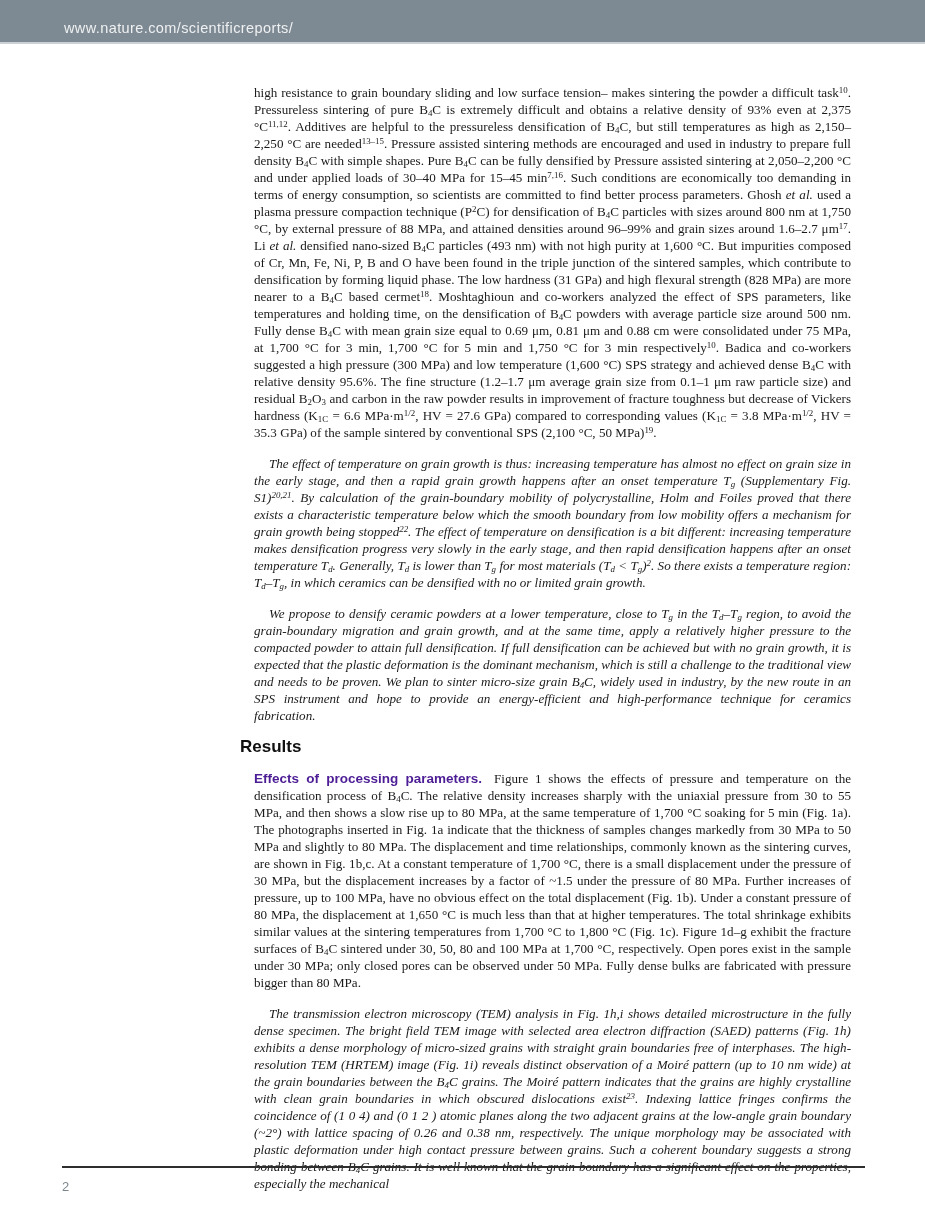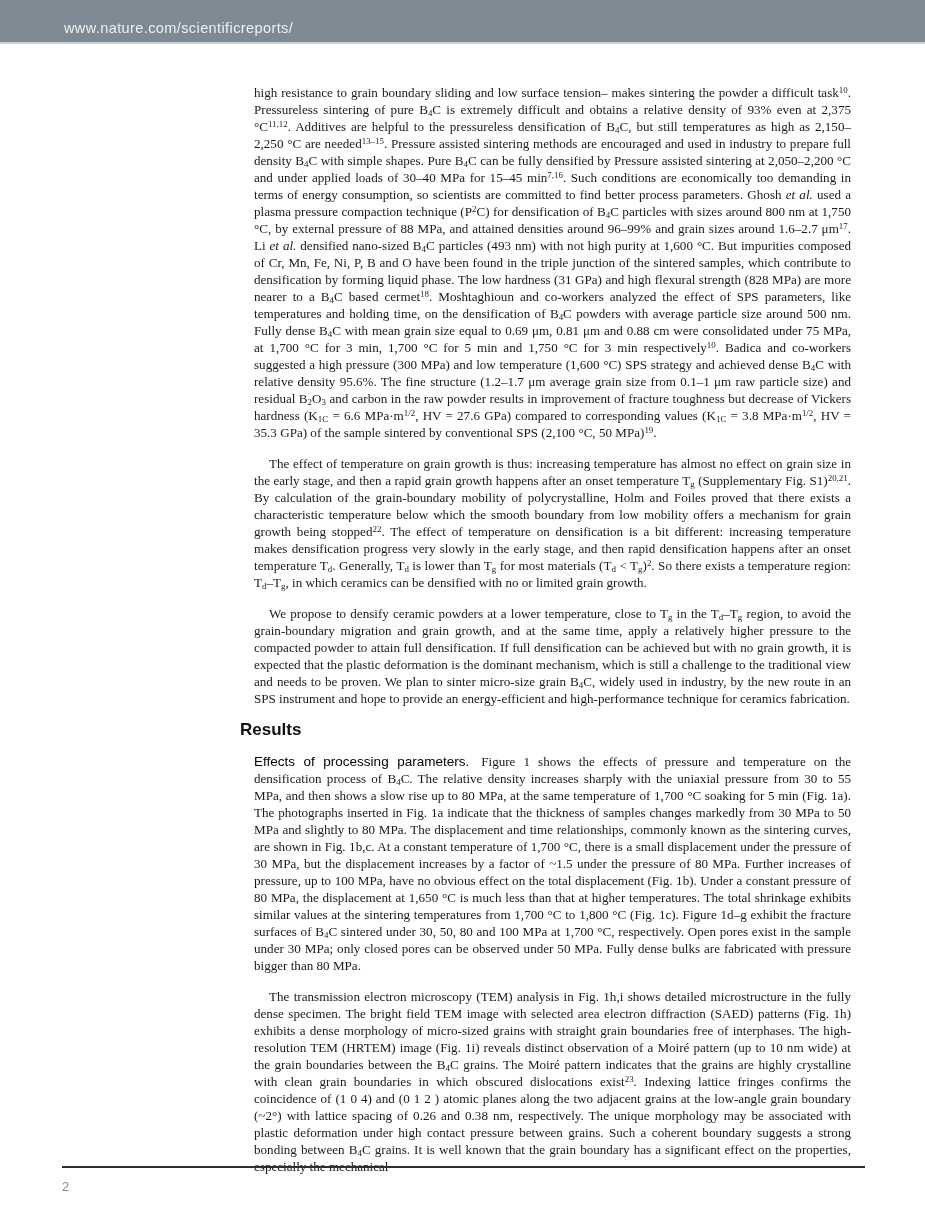--- a/index.html
+++ b/index.html
@@ -13,32 +13,32 @@
     display:flex;align-items:center;padding:14px 0 0 64px;
     font-family:"Liberation Sans","DejaVu Sans",sans-serif;
   }
   .topbar .url{color:#eff1f2;font-size:14.5px;letter-spacing:0.4px;text-decoration:none;}
   .content{
     position:absolute;left:240px;top:70px;width:625px;
     font-size:13.1px;line-height:17px;color:#1a1a1a;
     text-align:justify;
   }
   .content p{margin:14px;}
-  .content p.ind{text-indent:15px;}
+  .content p.ind{text-indent:15px;font-style:italic;}
   sup,sub{font-size:68%;line-height:0;position:relative;vertical-align:baseline;}
   sup{top:-0.42em;}
   sub{top:0.18em;}
   .results-h{
     font-family:"Liberation Sans","DejaVu Sans",sans-serif;font-weight:bold;
     font-size:17px;line-height:18px;color:#111111;margin:8px 0 3px 0 !important;
     text-align:left;
   }
   .runin{
-    font-family:"Liberation Sans","DejaVu Sans",sans-serif;font-weight:normal;
-    font-size:13.5px;color:#000000;margin-right:12px;
+    font-family:"Liberation Sans","DejaVu Sans",sans-serif;font-weight:bold;
+    font-size:13.5px;color:#4c1d95;margin-right:12px;
   }
   .footer-rule{
     position:absolute;left:62px;top:1166px;width:803px;height:2px;background:#2e2e2e;
   }
   .footer{
     position:absolute;left:62px;top:1179px;width:803px;
     display:flex;justify-content:space-between;align-items:flex-start;
     font-family:"Liberation Sans","DejaVu Sans",sans-serif;font-size:12.5px;color:#3f4850;
   }
   .footer .jlight{color:#a6aeb5;letter-spacing:1.6px;font-weight:bold;}

